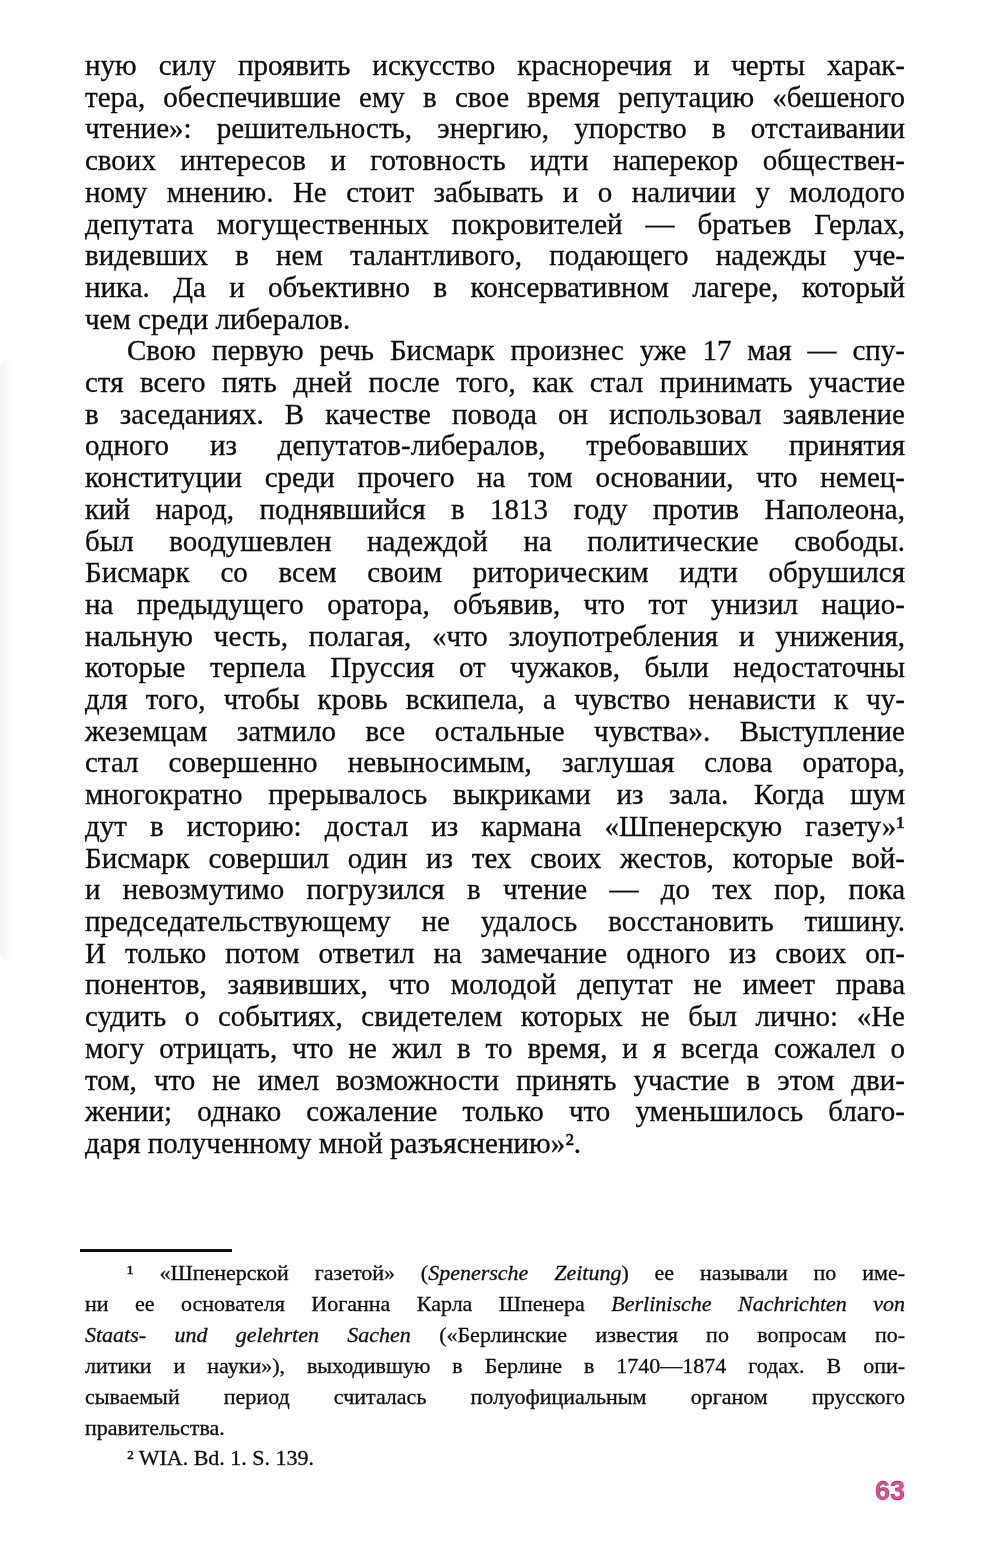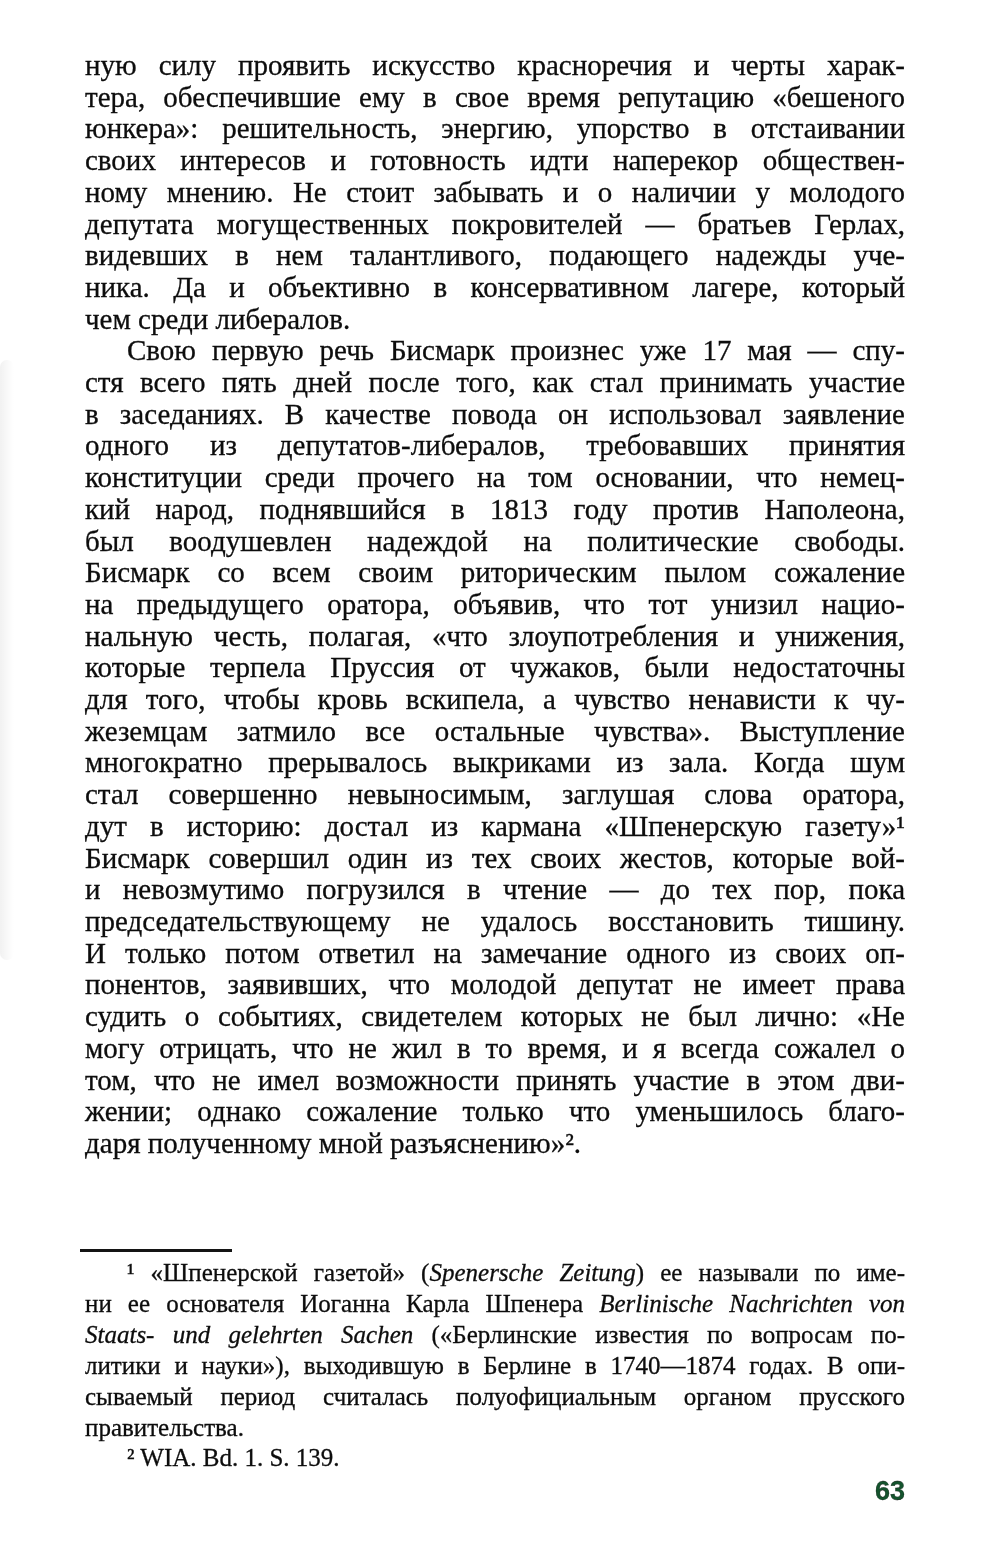--- a/index.html
+++ b/index.html
@@ -29,79 +29,79 @@
     font-size: 29px;
     line-height: 31.7px;
   }
   .line {
     text-align: justify;
     text-align-last: justify;
   }
   .line.end { text-align-last: left; }
   .line.indent { text-indent: 42px; }
   .fline {
-    font-size: 25px;
+    font-size: 22px;
     line-height: 30.9px;
   }
   .it { font-style: italic; }
   .footnote-rule {
     position: absolute;
     left: 80px; top: 1249px;
     width: 152px; height: 3px;
     background: #141414;
   }
   .footnote-block {
     position: absolute;
     left: 85px; top: 1258px;
     width: 820px;
   }
   .page-number {
     position: absolute;
     right: 95px; top: 1476px;
     font-family: "Liberation Sans", sans-serif;
     font-size: 27px;
     font-weight: 600;
-    color: #14532d;
+    color: #ec4899;
     -webkit-text-stroke: 0.3px #111111;
   }
 </style>
 </head>
 <body>
 
 <div class="page">
   <div class="scan-shade-left"></div>
 
   <div class="body-text">
       <div>
         <div class="line">ную силу проявить искусство красноречия и черты харак-</div>
         <div class="line">тера, обеспечившие ему в свое время репутацию «бешеного</div>
-        <div class="line">юнкера»: решительность, энергию, упорство в отстаивании</div>
+        <div class="line">чтение»: решительность, энергию, упорство в отстаивании</div>
         <div class="line">своих интересов и готовность идти наперекор обществен-</div>
         <div class="line">ному мнению. Не стоит забывать и о наличии у молодого</div>
         <div class="line">депутата могущественных покровителей — братьев Герлах,</div>
         <div class="line">видевших в нем талантливого, подающего надежды уче-</div>
         <div class="line">ника. Да и объективно в консервативном лагере, который</div>
         <div class="line end">чем среди либералов.</div>
       </div>
       <div>
         <div class="line indent">Свою первую речь Бисмарк произнес уже 17 мая — спу-</div>
         <div class="line">стя всего пять дней после того, как стал принимать участие</div>
         <div class="line">в заседаниях. В качестве повода он использовал заявление</div>
         <div class="line">одного из депутатов-либералов, требовавших принятия</div>
         <div class="line">конституции среди прочего на том основании, что немец-</div>
         <div class="line">кий народ, поднявшийся в 1813 году против Наполеона,</div>
         <div class="line">был воодушевлен надеждой на политические свободы.</div>
-        <div class="line">Бисмарк со всем своим риторическим пылом сожаление</div>
+        <div class="line">Бисмарк со всем своим риторическим идти обрушился</div>
         <div class="line">на предыдущего оратора, объявив, что тот унизил нацио-</div>
         <div class="line">нальную честь, полагая, «что злоупотребления и унижения,</div>
         <div class="line">которые терпела Пруссия от чужаков, были недостаточны</div>
         <div class="line">для того, чтобы кровь вскипела, а чувство ненависти к чу-</div>
         <div class="line">жеземцам затмило все остальные чувства». Выступление</div>
+        <div class="line">стал совершенно невыносимым, заглушая слова оратора,</div>
         <div class="line">многократно прерывалось выкриками из зала. Когда шум</div>
-        <div class="line">стал совершенно невыносимым, заглушая слова оратора,</div>
         <div class="line">дут в историю: достал из кармана «Шпенерскую газету»¹</div>
         <div class="line">Бисмарк совершил один из тех своих жестов, которые вой-</div>
         <div class="line">и невозмутимо погрузился в чтение — до тех пор, пока</div>
         <div class="line">председательствующему не удалось восстановить тишину.</div>
         <div class="line">И только потом ответил на замечание одного из своих оп-</div>
         <div class="line">понентов, заявивших, что молодой депутат не имеет права</div>
         <div class="line">судить о событиях, свидетелем которых не был лично: «Не</div>
         <div class="line">могу отрицать, что не жил в то время, и я всегда сожалел о</div>
         <div class="line">том, что не имел возможности принять участие в этом дви-</div>
         <div class="line">жении; однако сожаление только что уменьшилось благо-</div>

